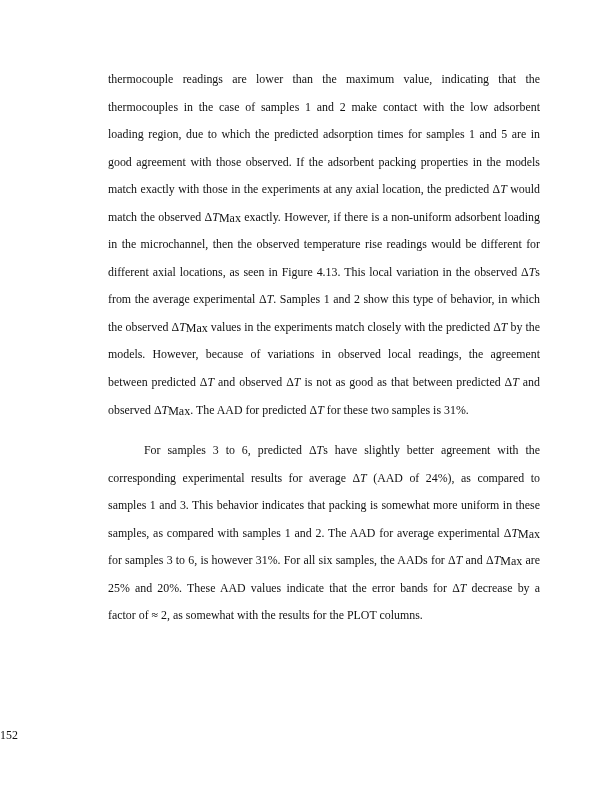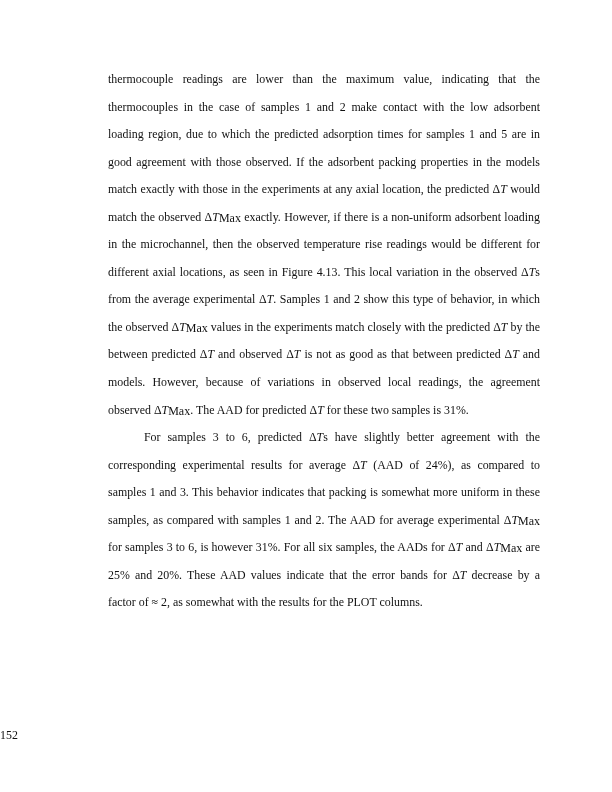--- a/index.html
+++ b/index.html
@@ -4,21 +4,21 @@
 <style>
   html, body { margin: 0; padding: 0; background: #ffffff; }
   body { width: 612px; height: 792px; position: relative; overflow: hidden; }
   .page { position: absolute; left: 0; top: 0; width: 612px; height: 604px; background: #fff; }
   .text-block {
     position: absolute; left: 108px; top: 66px; width: 432px;
     font-family: "Liberation Serif", serif; font-size: 11.9px; color: #111;
     line-height: 27.55px; text-align: justify;
   }
   .para { margin: 0; }
-  .para.indent { text-indent: 36px; }
+  .para.indent { text-indent: 36px; margin-top: 13px; }
   .para .line { display: block; text-align: justify; text-align-last: justify; white-space: nowrap; }
   .para .line.last { text-align-last: left; }
   i { font-style: italic; }
   sub.s { font-size: 12px; vertical-align: -1px; line-height: 0; }
   .page-number {
     position: absolute; left: 0; width: 612px; top: 728px; text-align: left;
     font-family: "Liberation Serif", serif; font-size: 11.9px; color: #111;
   }
 </style>
 </head>
@@ -30,22 +30,22 @@
         <span class="line">thermocouple readings are lower than the maximum value, indicating that the</span>
         <span class="line">thermocouples in the case of samples 1 and 2 make contact with the low adsorbent</span>
         <span class="line">loading region, due to which the predicted adsorption times for samples 1 and 5 are in</span>
         <span class="line">good agreement with those observed. If the adsorbent packing properties in the models</span>
         <span class="line">match exactly with those in the experiments at any axial location, the predicted <span>Δ<i>T</i></span> would</span>
         <span class="line">match the observed <span>Δ<i>T</i><sub class="s">Max</sub></span> exactly. However, if there is a non-uniform adsorbent loading</span>
         <span class="line">in the microchannel, then the observed temperature rise readings would be different for</span>
         <span class="line">different axial locations, as seen in Figure 4.13. This local variation in the observed <span>Δ<i>T</i></span>s</span>
         <span class="line">from the average experimental <span>Δ<i>T</i></span>. Samples 1 and 2 show this type of behavior, in which</span>
         <span class="line">the observed <span>Δ<i>T</i><sub class="s">Max</sub></span> values in the experiments match closely with the predicted <span>Δ<i>T</i></span> by the</span>
+        <span class="line">models. However, because of variations in observed local readings, the agreement</span>
         <span class="line">between predicted <span>Δ<i>T</i></span> and observed <span>Δ<i>T</i></span> is not as good as that between predicted <span>Δ<i>T</i></span> and</span>
-        <span class="line">models. However, because of variations in observed local readings, the agreement</span>
         <span class="line last">observed <span>Δ<i>T</i><sub class="s">Max</sub></span>. The AAD for predicted <span>Δ<i>T</i></span> for these two samples is 31%.</span>
       </p>
       <p class="para indent" style="text-indent: 0px;">
         <span class="line" style="padding-left: 36px;">For samples 3 to 6, predicted <span>Δ<i>T</i></span>s have slightly better agreement with the</span>
         <span class="line">corresponding experimental results for average <span>Δ<i>T</i></span> (AAD of 24%), as compared to</span>
         <span class="line">samples 1 and 3. This behavior indicates that packing is somewhat more uniform in these</span>
         <span class="line">samples, as compared with samples 1 and 2. The AAD for average experimental <span>Δ<i>T</i><sub class="s">Max</sub></span></span>
         <span class="line">for samples 3 to 6, is however 31%. For all six samples, the AADs for <span>Δ<i>T</i></span> and <span>Δ<i>T</i><sub class="s">Max</sub></span> are</span>
         <span class="line">25% and 20%. These AAD values indicate that the error bands for <span>Δ<i>T</i></span> decrease by a</span>
         <span class="line last">factor of ≈ 2, as somewhat with the results for the PLOT columns.</span>

